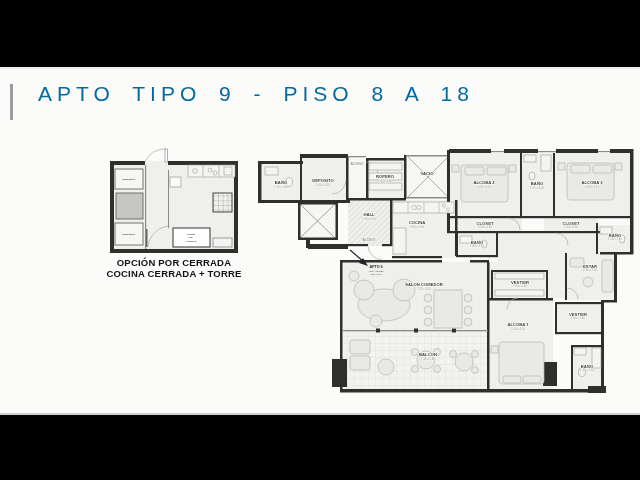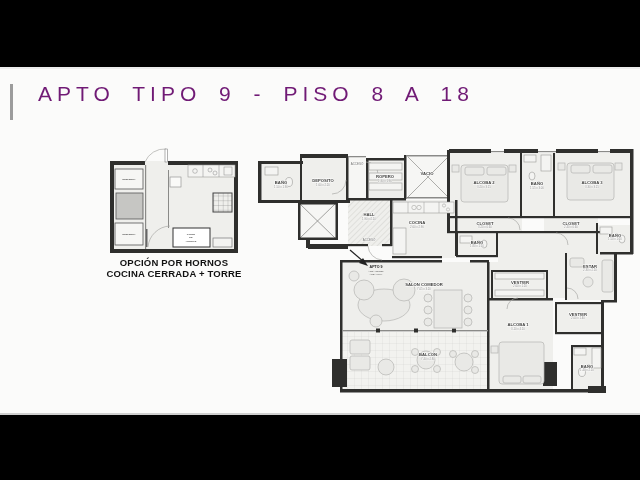--- a/index.html
+++ b/index.html
@@ -3,21 +3,21 @@
 <meta charset="utf-8">
 <style>
   html,body{margin:0;padding:0;background:#000;}
   .stage{position:relative;width:640px;height:480px;overflow:hidden;background:#fbfbfa;
          font-family:"Liberation Sans",sans-serif;}
   .bar{position:absolute;left:0;width:640px;background:#000;}
   .bar.top{top:0;height:67px;border-bottom:2px solid #ededed;}
   .bar.bottom{top:413px;height:67px;border-top:2px solid #cfcfcf;}
   .titlebar{position:absolute;left:10px;top:82px;display:flex;align-items:flex-start;}
   .tick{display:inline-block;width:3px;height:36px;background:#9c9c9c;margin-right:25px;margin-top:2px;}
-  h1.title{margin:0;font-size:21px;font-weight:500;color:#701a75;letter-spacing:5px;word-spacing:7px;}
+  h1.title{margin:0;font-size:21px;font-weight:500;color:#0369a1;letter-spacing:5px;word-spacing:7px;}
   .caption{position:absolute;left:99px;top:258px;width:150px;text-align:center;
            font-size:9.5px;font-weight:bold;color:#111;line-height:10.5px;letter-spacing:.2px;}
   svg{position:absolute;overflow:visible;}
   svg .rm{fill:#efefec;stroke:none;}
   svg .rm2{fill:#f6f6f4;}
   svg .w{fill:#2f2f2d;}
   svg .wl{fill:#8a8a88;}
   svg .f{fill:#e9e9e6;stroke:#b5b5b2;stroke-width:.7;}
   svg .fx{fill:#f4f4f2;stroke:#9a9a97;stroke-width:.6;}
   svg .arc{fill:none;stroke:#a9a9a6;stroke-width:.7;}
@@ -93,21 +93,21 @@
     <rect x="109" y="90" width="19" height="9" fill="#f3f3f1" stroke="#777" stroke-width=".7"></rect>
     <g>
       <rect x="69" y="80" width="37" height="19" fill="#fff" stroke="#333" stroke-width="1"></rect>
       <text class="cab" x="87" y="86.5">TORRE</text>
       <text class="cab" x="87" y="90">DE</text>
       <text class="cab" x="87" y="93.5">HORNOS</text>
     </g>
   </svg>
 
   <div class="caption">
-    <div>OPCIÓN POR HORNOS</div>
+    <div>OPCIÓN POR CERRADA</div>
     <div>COCINA CERRADA + TORRE</div>
   </div>
 
   <svg style="left:256px;top:140px;" width="378" height="262" viewBox="0 0 378 262">
     <defs>
       <pattern id="hatch" width="4" height="4" patternUnits="userSpaceOnUse" patternTransform="rotate(45)">
         <line x1="0" y1="0" x2="0" y2="4" stroke="#cfcfcc" stroke-width="1"></line>
       </pattern>
       <pattern id="tiles" width="7" height="7" patternUnits="userSpaceOnUse">
         <path d="M7 0H0V7" fill="none" stroke="#d9d9d6" stroke-width=".7"></path>

